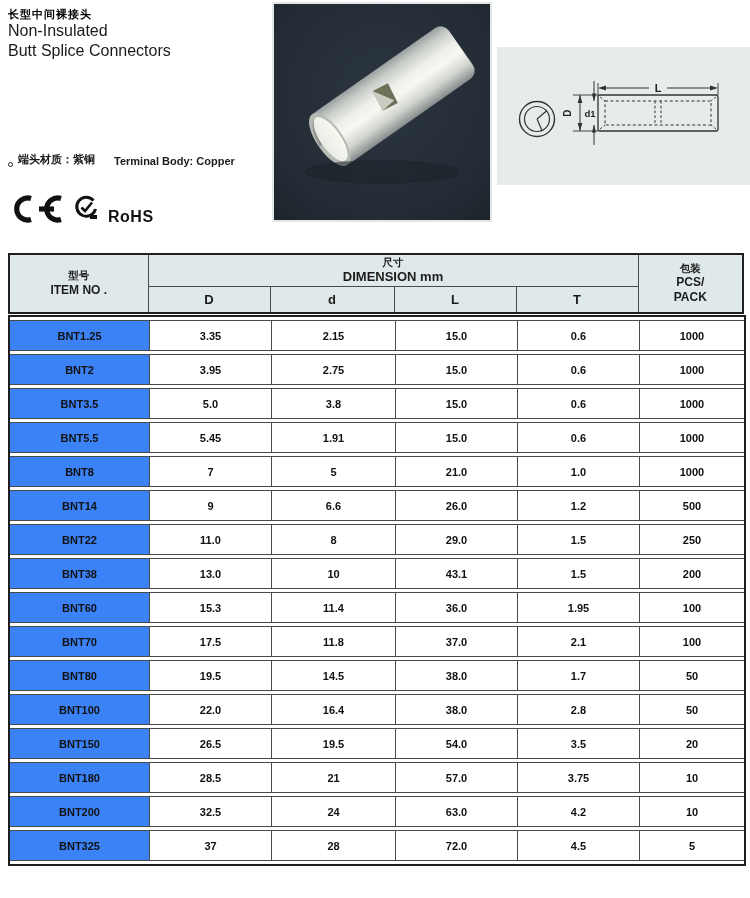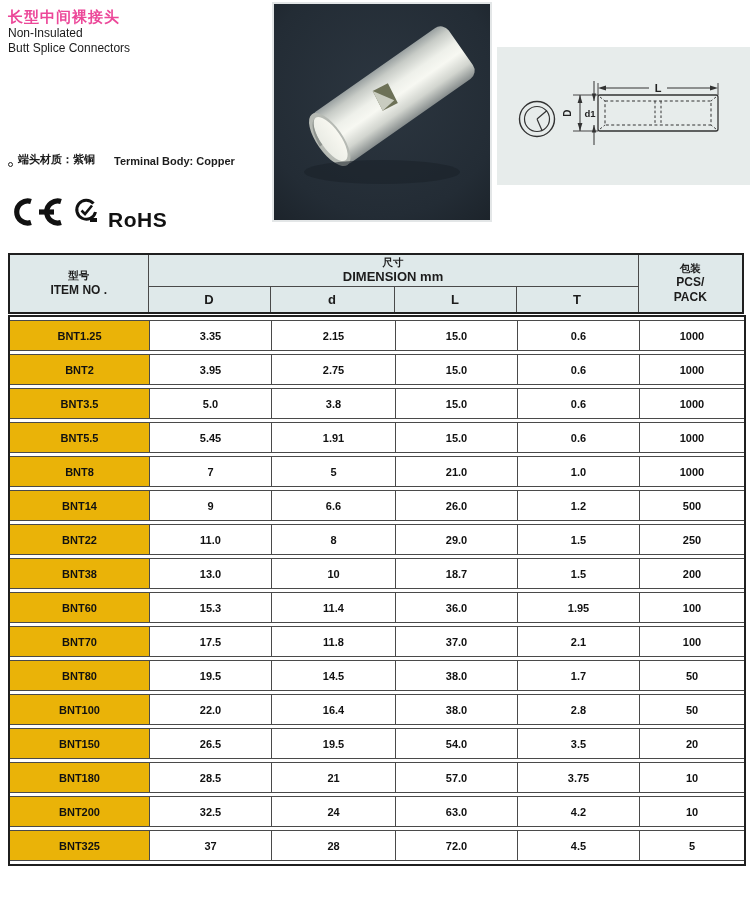--- a/index.html
+++ b/index.html
@@ -2,33 +2,33 @@
 <html><head>
 <meta charset="utf-8">
 <style>
   * { margin:0; padding:0; box-sizing:border-box; }
   html,body { background:#ffffff; }
   body { font-family:"Liberation Sans","DejaVu Sans",sans-serif; color:#1c1c1c; }
   .page { position:relative; width:750px; height:898px; background:#fff; overflow:hidden; }
 
   
   .title-block { position:absolute; left:8px; top:8px; width:260px; }
-  .title-zh { font-size:15px; font-weight:bold; letter-spacing:1px; line-height:1.2; color:#ec4899; }
-  .title-en { font-size:12px; font-weight:500; line-height:1.25; color:#1a1a1a; }
+  .title-zh { font-size:11px; font-weight:bold; letter-spacing:1px; line-height:1.2; color:#000000; }
+  .title-en { font-size:16px; font-weight:500; line-height:1.25; color:#1a1a1a; }
 
   
   .spec-block { position:absolute; left:8px; top:152px; width:262px; font-size:11px; }
   .spec-row { display:flex; align-items:flex-end; margin-bottom:5px; }
   .bullet { width:5px; height:5px; border:1.4px solid #222; border-radius:50%; margin-right:5px; flex:0 0 auto; }
   .spec-zh { font-weight:600; width:96px; }
   .spec-en { font-weight:700; }
 
   
   .cert-row { position:absolute; left:8px; top:192px; display:flex; align-items:center; gap:9px; }
-  .rohs { font-size:21px; font-weight:800; letter-spacing:0.5px; color:#111;margin-top:16px; }
+  .rohs { font-size:16px; font-weight:800; letter-spacing:0.5px; color:#111;margin-top:16px; }
 
   
   .photo { position:absolute; left:272px; top:2px; width:220px; height:220px;
            border:2px solid #e3e6e7; background:#222b33; }
 
   
   .diagram { position:absolute; left:497px; top:47px; width:253px; height:138px; background:#e7eceb; }
 
   
   .tablewrap { position:absolute; left:8px; width:734px; }
@@ -37,21 +37,21 @@
   .head-table td { border:1px solid #4a4a4a; text-align:center; vertical-align:middle; padding:1px 8px; }
   .head-table .zh  { font-size:10.5px; font-weight:600; line-height:1.25; }
   .head-table .en  { font-size:12px;  font-weight:700; line-height:1.25; }
   .head-table .dim { font-size:13px;  font-weight:700; height:26px; }
 
   .data-table-wrap { top:315px; }
   .data-table { border-collapse:separate; border-spacing:0 3px; border:2px solid #1f1f1f; background:#fff; }
   .data-table td { height:31px; border-top:1px solid #4a4a4a; border-bottom:1px solid #4a4a4a;
                    border-left:1px solid #4a4a4a; text-align:center; vertical-align:middle;
                    font-size:11px; font-weight:600; color:#111; background:#fff; }
-  .data-table td:first-child { border-left:none; background:#eab308; }
+  .data-table td:first-child { border-left:none; background:#3b82f6; }
 
   svg text { font-family:"Liberation Sans","DejaVu Sans",sans-serif; }
 </style>
 </head>
 <body>
 
 <div class="page">
 
   <div class="title-block">
     <div class="title-zh">长型中间裸接头</div>
@@ -253,21 +253,21 @@
       <td>11.0</td>
       <td>8</td>
       <td>29.0</td>
       <td>1.5</td>
       <td>250</td>
     </tr>
           <tr>
       <td>BNT38</td>
       <td>13.0</td>
       <td>10</td>
-      <td>18.7</td>
+      <td>43.1</td>
       <td>1.5</td>
       <td>200</td>
     </tr>
           <tr>
       <td>BNT60</td>
       <td>15.3</td>
       <td>11.4</td>
       <td>36.0</td>
       <td>1.95</td>
       <td>100</td>

